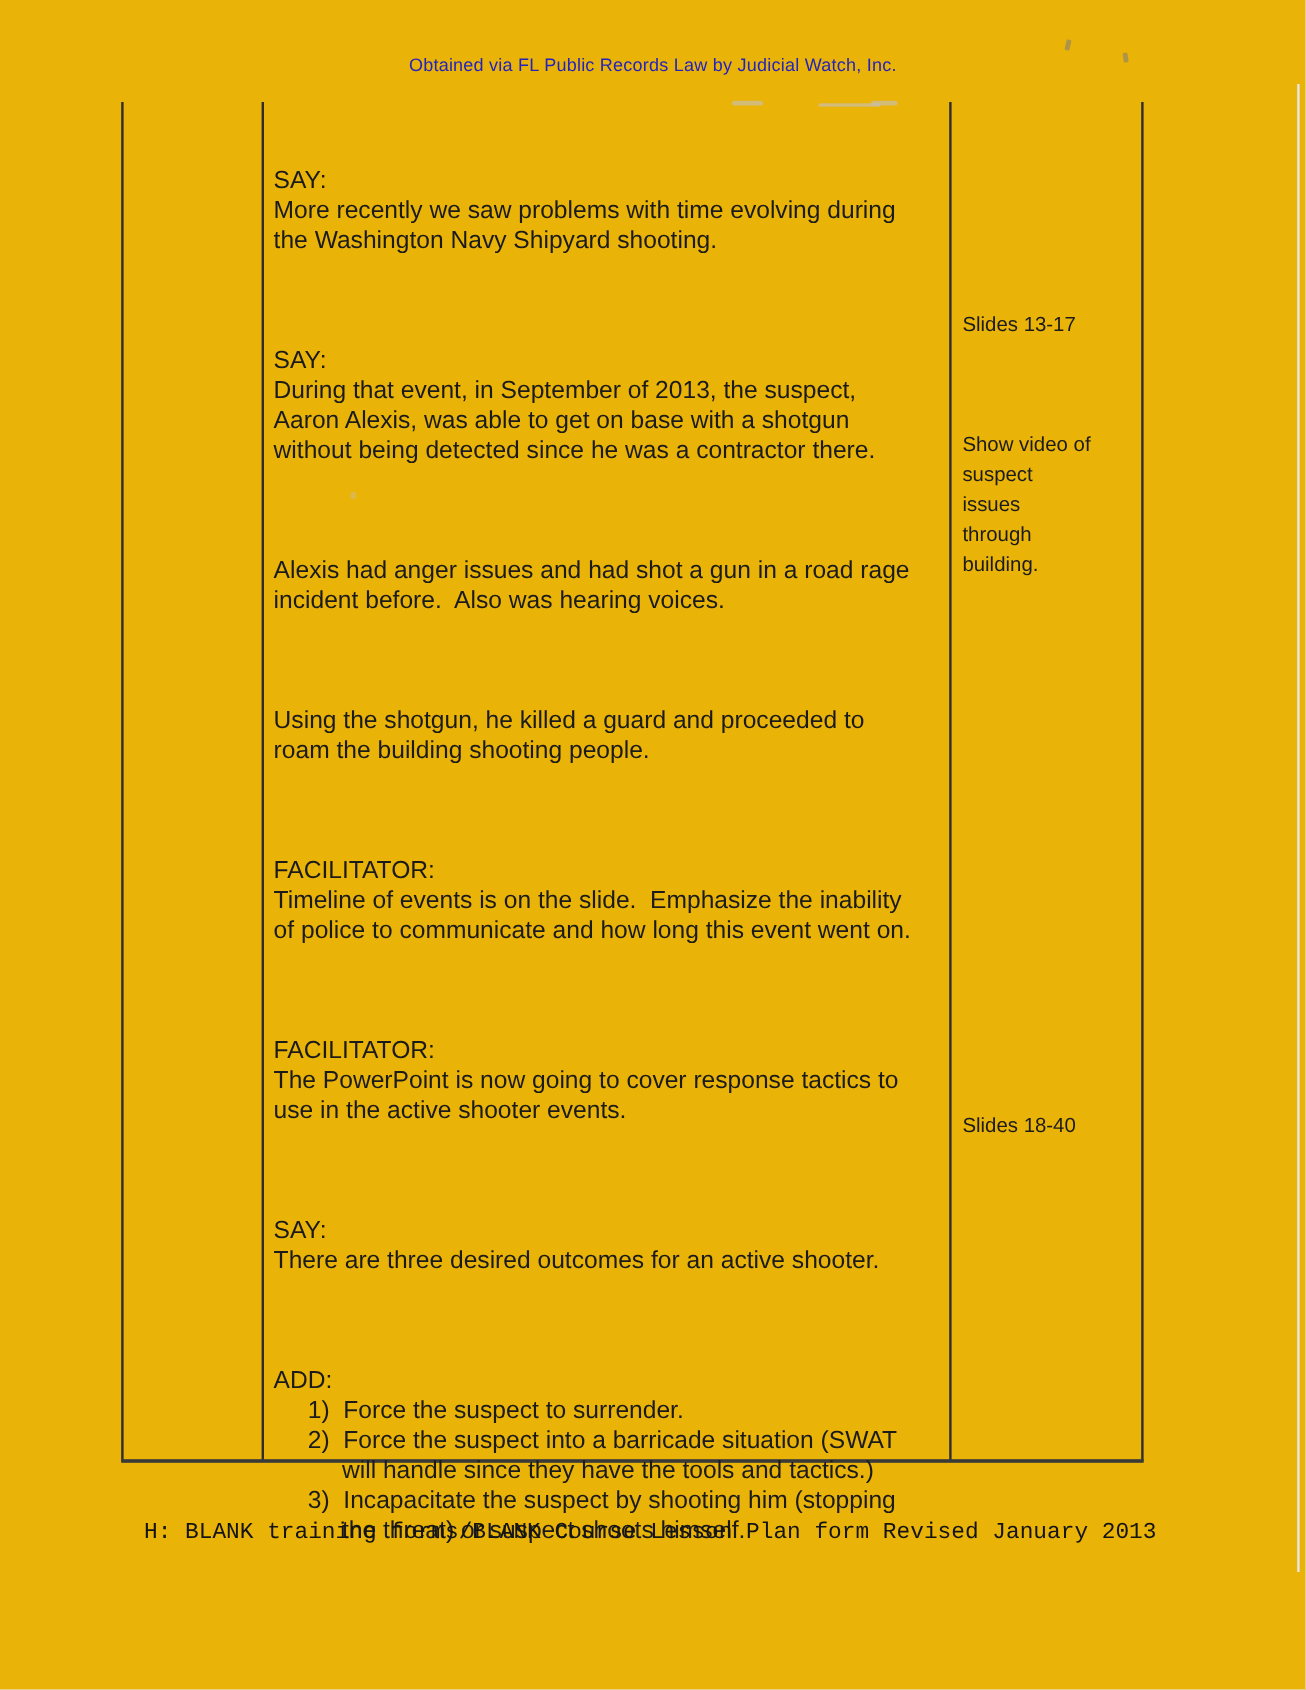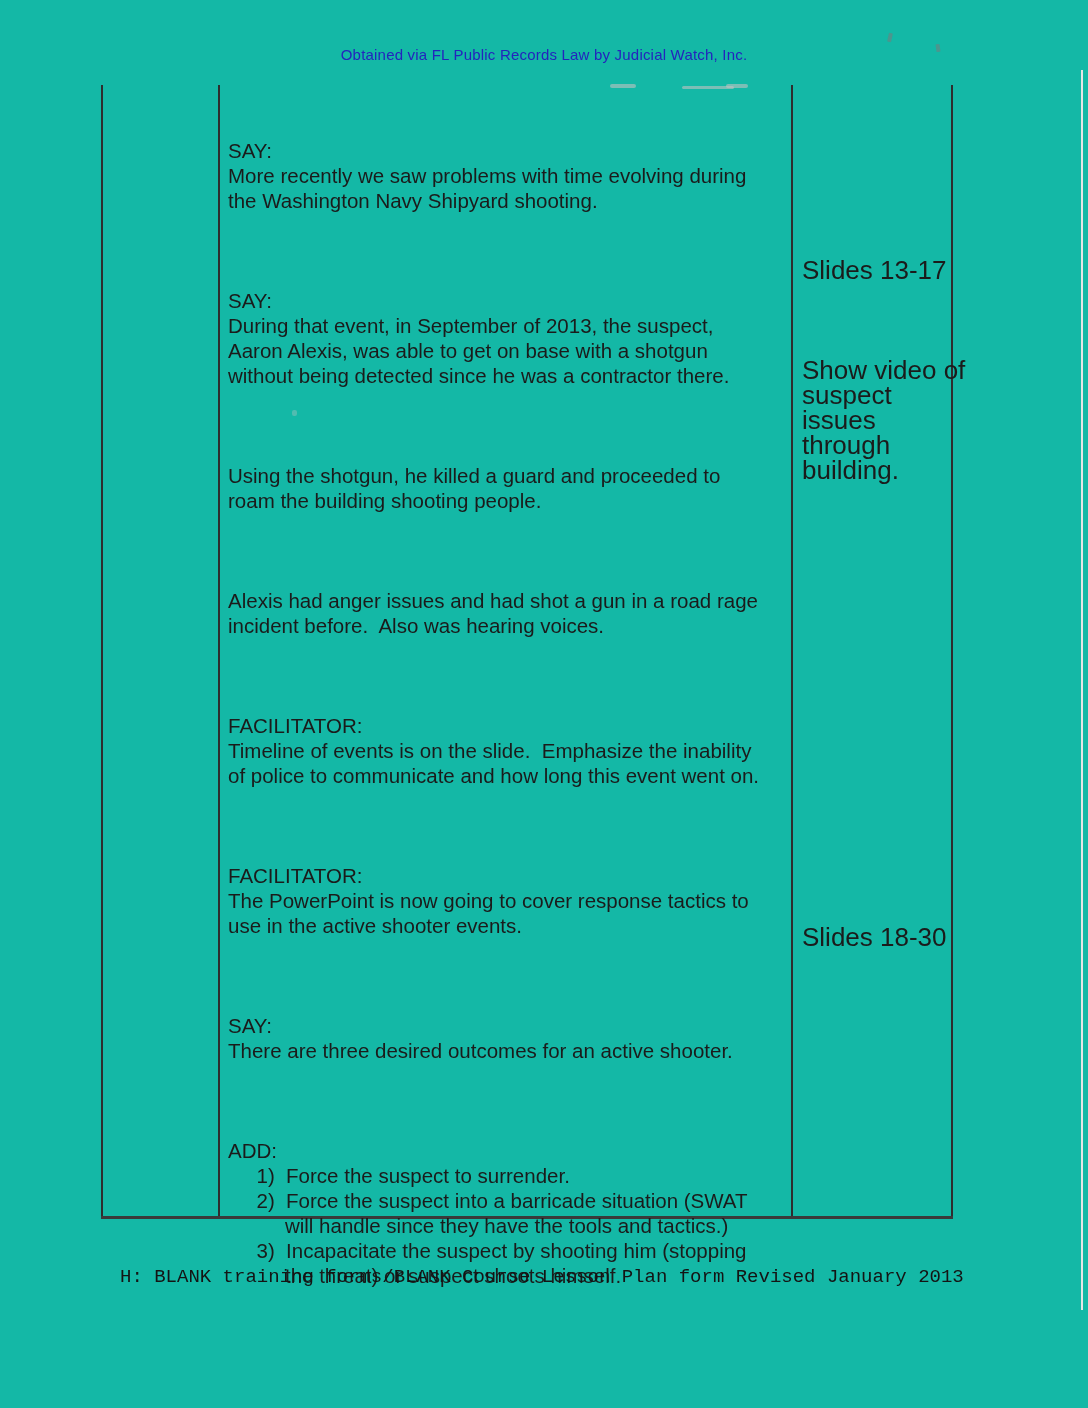--- a/index.html
+++ b/index.html
@@ -5,21 +5,21 @@
   html, body {
     margin: 0;
     padding: 0;
     background: #e8e8e8;
   }
   .page {
     position: relative;
     width: 1088px;
     height: 1408px;
     margin: 0 auto;
-    background: #14b8a6;
+    background: #eab308;
     font-family: "Liberation Sans", sans-serif;
     color: #1b1b1b;
     overflow: hidden;
   }
   .watermark {
     position: absolute;
     top: 46px;
     left: 0;
     right: 0;
     text-align: center;
@@ -56,21 +56,21 @@
     line-height: 25px;
     white-space: pre;
   }
   .para {
     margin: 0 0 25px 0;
   }
   .note {
     position: absolute;
     left: 802px;
     width: 145px;
-    font-size: 26px;
+    font-size: 17px;
     line-height: 25px;
     white-space: pre;
   }
   .note.n1 { top: 258px; }
   .note.n2 { top: 358px; }
   .note.n3 { top: 925px; }
   .footer {
     position: absolute;
     left: 120px;
     top: 1266px;
@@ -129,24 +129,24 @@
     <div class="hline-bottom"></div>
 
     <div class="content-column">
       <div class="para">SAY:
 More recently we saw problems with time evolving during
 the Washington Navy Shipyard shooting.</div>
       <div class="para">SAY:
 During that event, in September of 2013, the suspect,
 Aaron Alexis, was able to get on base with a shotgun
 without being detected since he was a contractor there.</div>
+      <div class="para">Alexis had anger issues and had shot a gun in a road rage
+incident before.  Also was hearing voices.</div>
       <div class="para">Using the shotgun, he killed a guard and proceeded to
 roam the building shooting people.</div>
-      <div class="para">Alexis had anger issues and had shot a gun in a road rage
-incident before.  Also was hearing voices.</div>
       <div class="para">FACILITATOR:
 Timeline of events is on the slide.  Emphasize the inability
 of police to communicate and how long this event went on.</div>
       <div class="para">FACILITATOR:
 The PowerPoint is now going to cover response tactics to
 use in the active shooter events.</div>
       <div class="para">SAY:
 There are three desired outcomes for an active shooter.</div>
       <div class="para">ADD:
      1)  Force the suspect to surrender.
@@ -157,18 +157,18 @@
       
       
     </div>
 
     <div class="note n1">Slides 13-17</div>
     <div class="note n2">Show video of
 suspect
 issues
 through
 building.</div>
-    <div class="note n3">Slides 18-30</div>
+    <div class="note n3">Slides 18-40</div>
   </div>
 
   <div class="footer">H: BLANK training forms/BLANK Course Lesson Plan form Revised January 2013</div>
 
 </div>
 
 </body></html>

